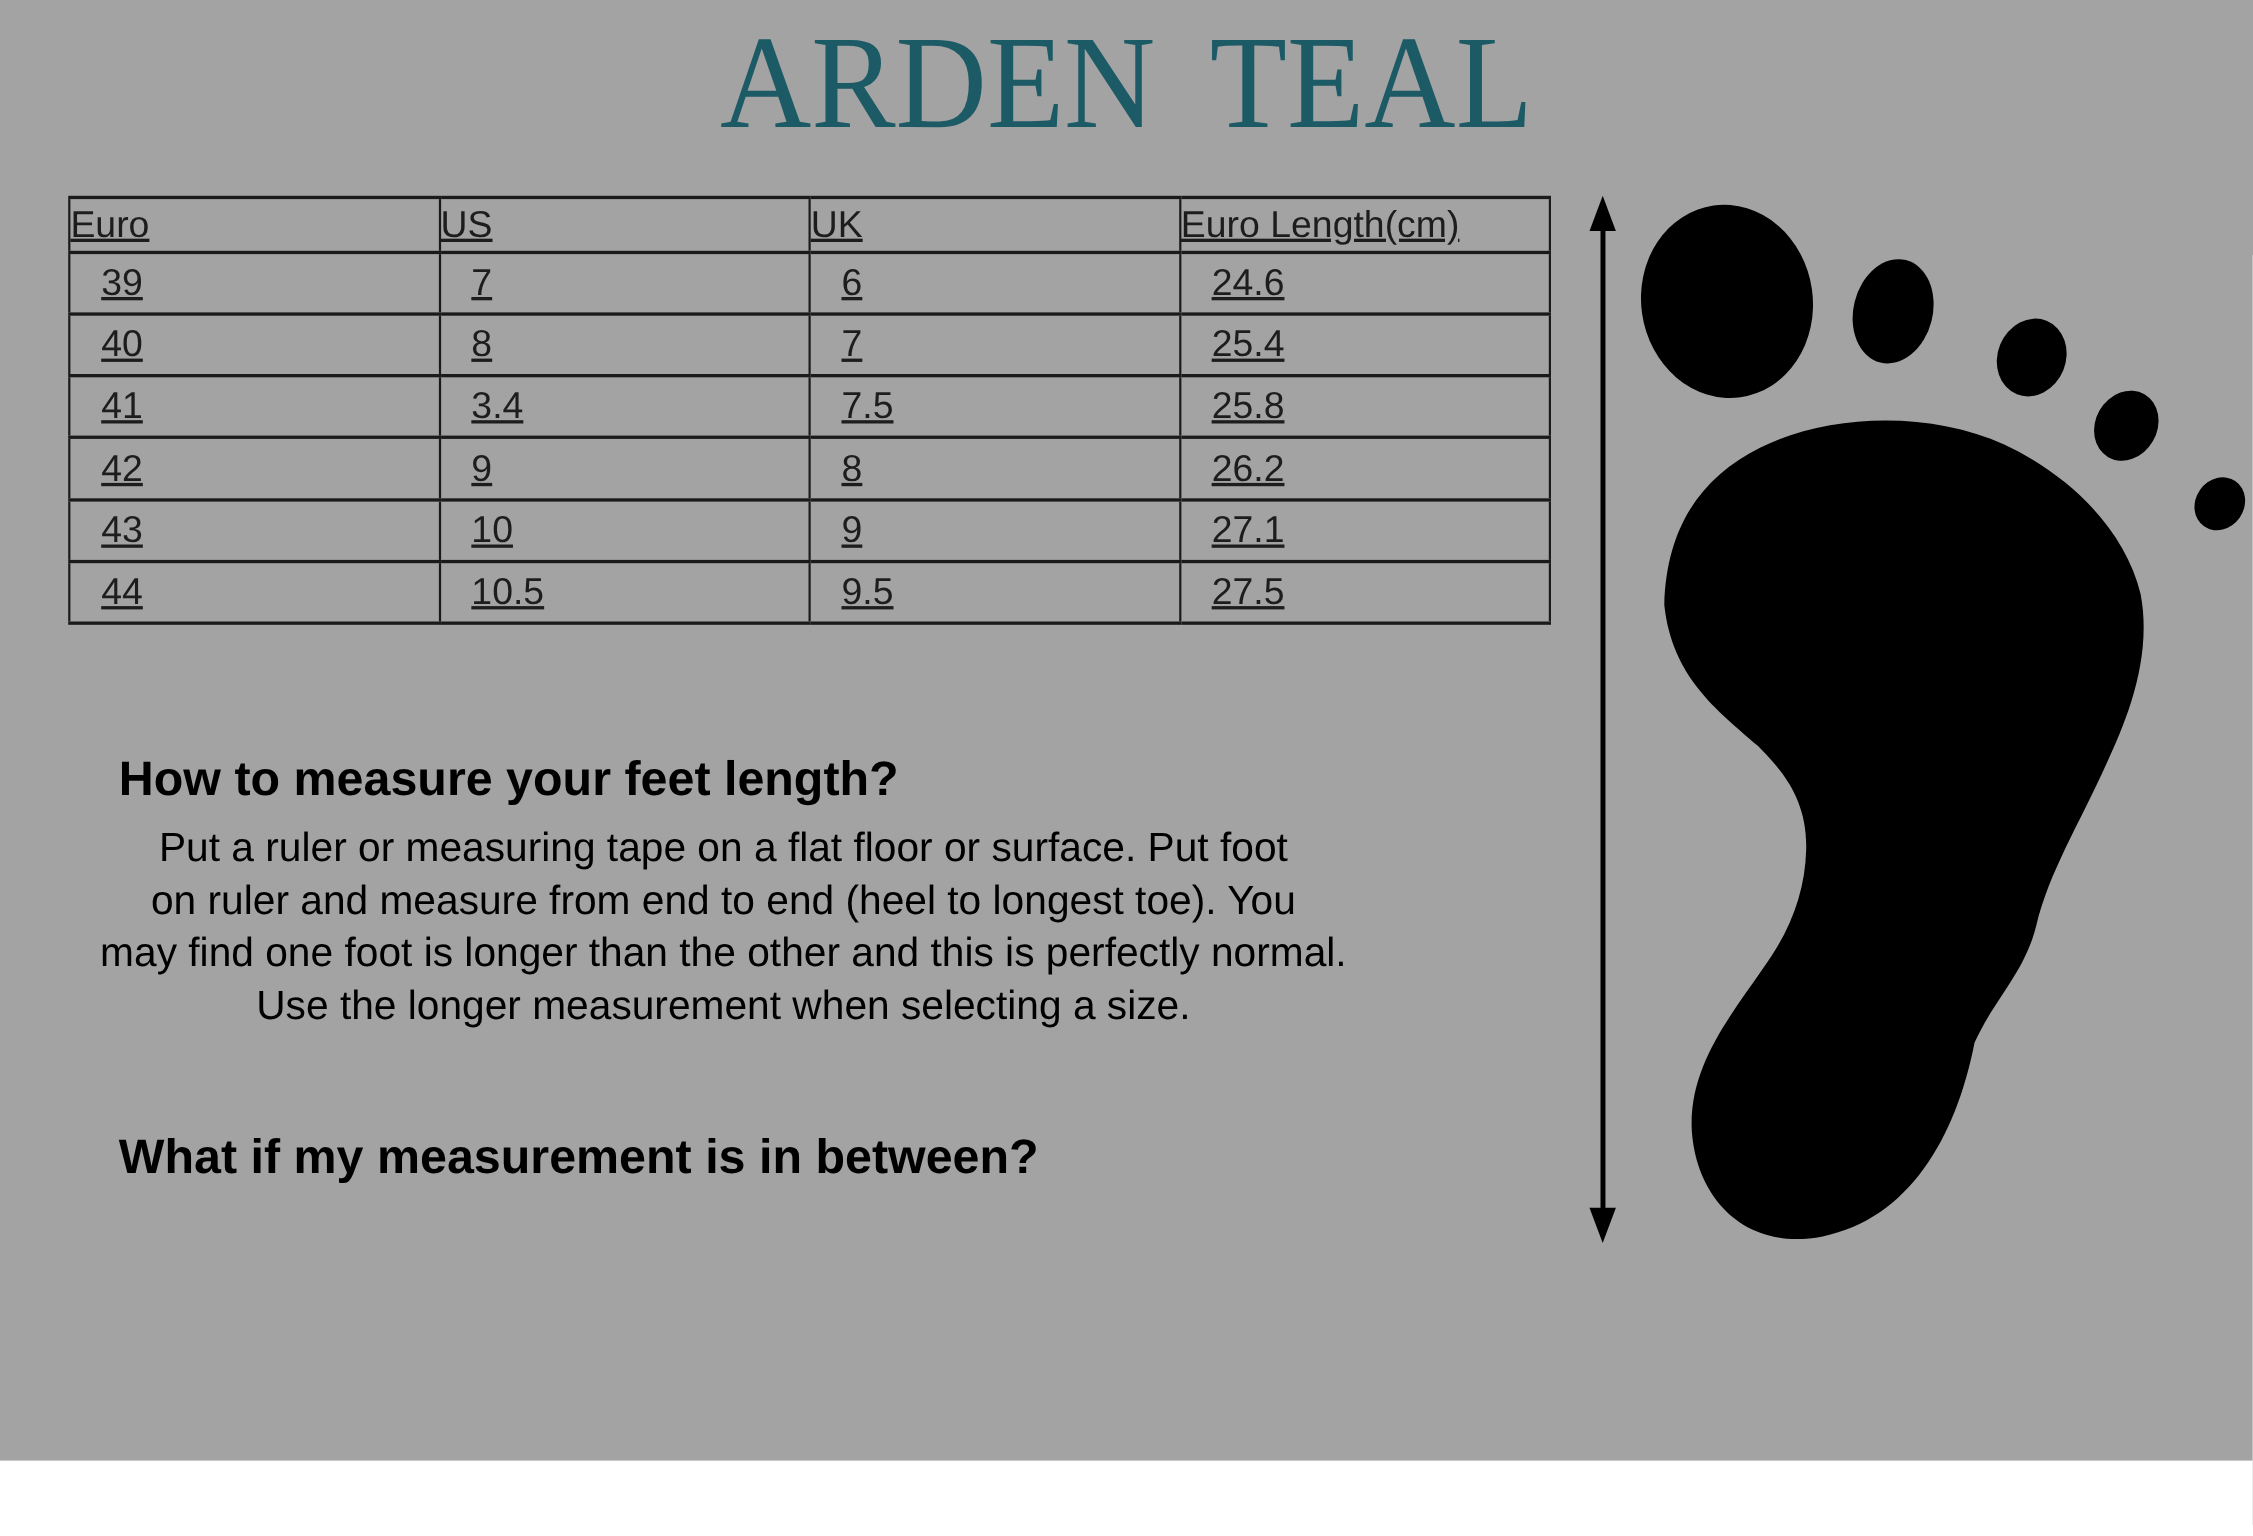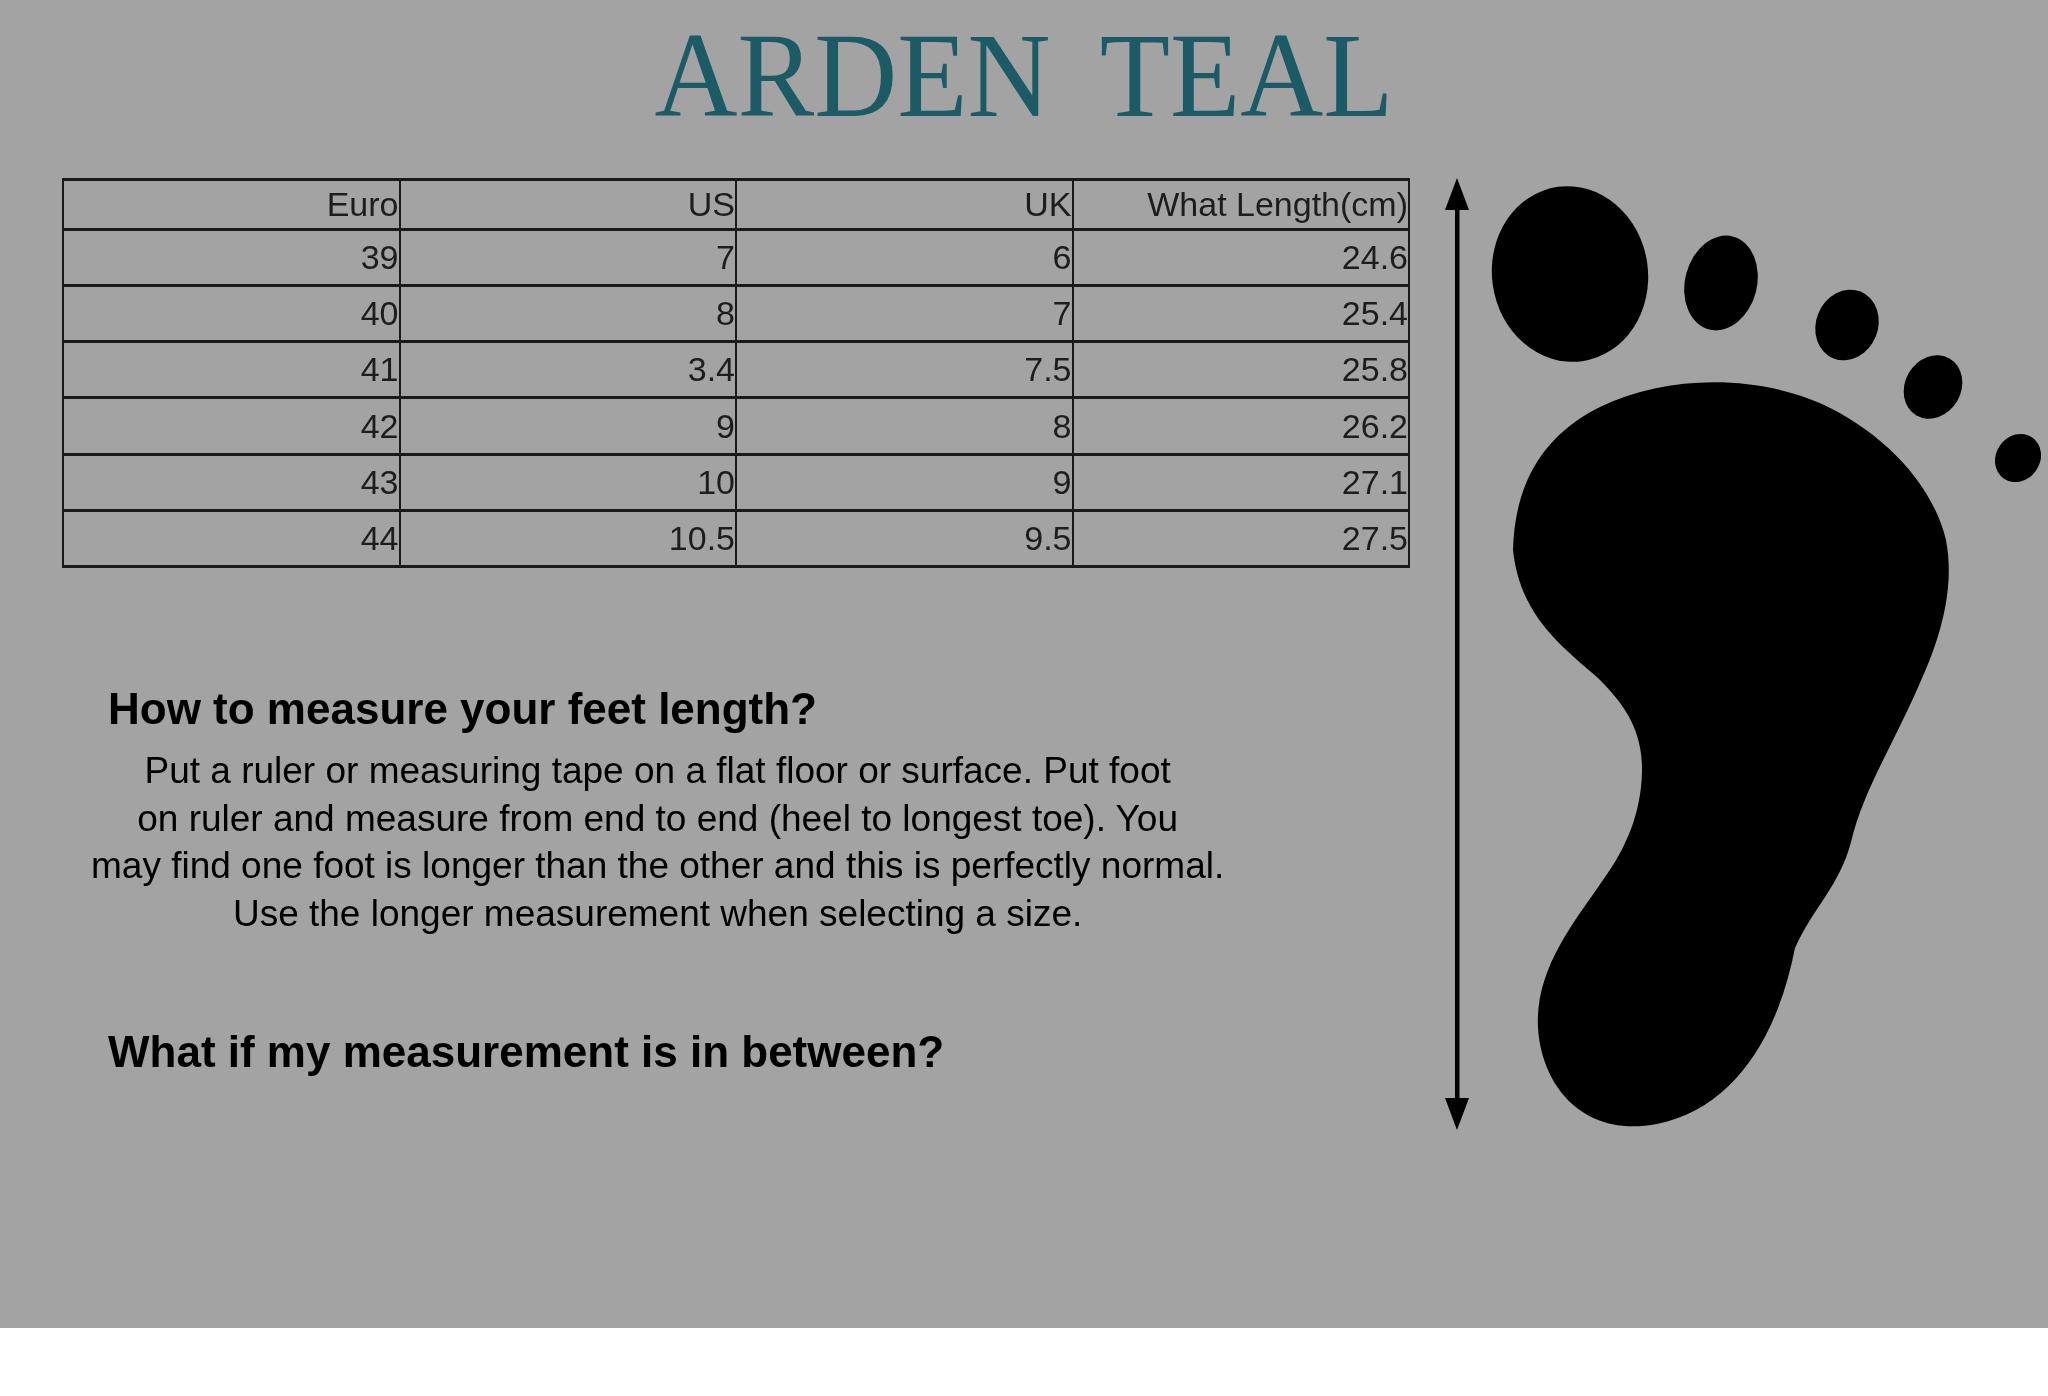--- a/index.html
+++ b/index.html
@@ -35,24 +35,25 @@
     width:1348px;height:390px;
     border-collapse:collapse;
     table-layout:fixed;
     font-size:34px;
     color:#1d1d1d;
   }
   .size-table th,.size-table td{
     border:2px solid #1a1a1a;
     border-top-width:3px;
     border-bottom-width:3px;
-    text-align:right;
+    text-align:left;
     vertical-align:middle;
     font-weight:400;
     padding:0;
+    text-decoration:underline;
   }
   .size-table thead th{height:47px;}
   .size-table tbody td{height:48px;padding-left:28px;}
   
   .section-heading{
     position:absolute;
     left:91px;
     margin:17px;
     font-size:44px;
     font-weight:700;
@@ -87,21 +88,21 @@
 <div class="page">
 
   <h1 class="brand-title">ARDEN TEAL</h1>
 
   <table class="size-table">
     <thead>
       <tr>
         <th>Euro</th>
         <th>US</th>
         <th>UK</th>
-        <th>What Length(cm)</th>
+        <th>Euro Length(cm)</th>
       </tr>
     </thead>
     <tbody>
       <tr>
         <td>39</td>
         <td>7</td>
         <td>6</td>
         <td>24.6</td>
       </tr>
       <tr>

